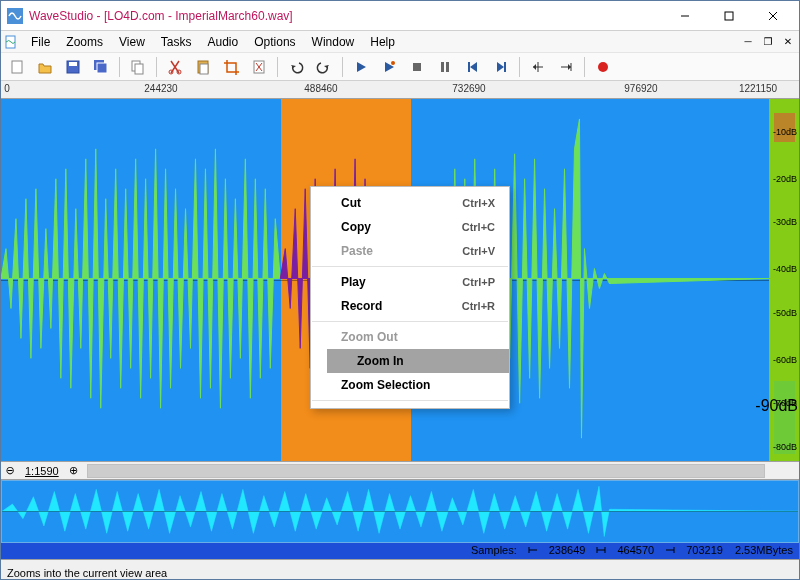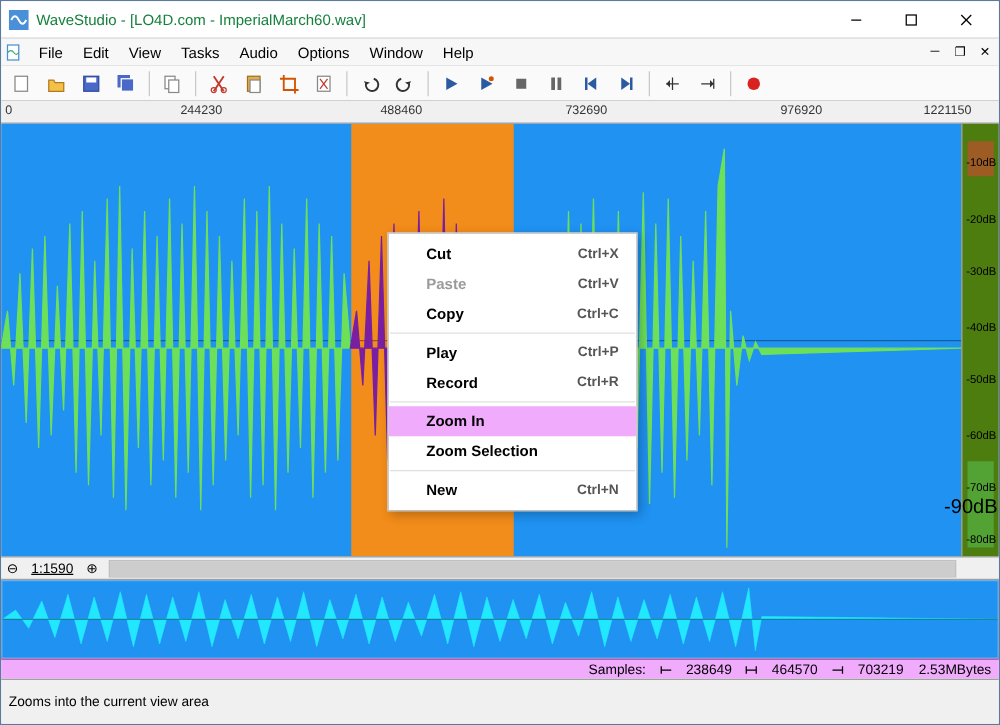--- a/index.html
+++ b/index.html
@@ -3,21 +3,21 @@
 <meta charset="utf-8">
 <style>
 * { box-sizing: border-box; margin: 0; padding: 0; font-family: "Segoe UI", Tahoma, sans-serif; }
 html, body { width: 800px; height: 580px; overflow: hidden; background: #fff; }
 
 .window { width: 800px; height: 580px; border: 1px solid #5a7aa0; display: flex; flex-direction: column; background: #fff; }
 
 
 .titlebar { height: 30px; display: flex; align-items: center; padding: 0 4px 0 6px; background: #fff; border-bottom: 1px solid #d0d0d0; }
 .titlebar .app-icon { width: 16px; height: 16px; margin-right: 6px; }
-.titlebar .title { font-size: 12px; color: #15803d; flex: 1; }
+.titlebar .title { font-size: 12px; color: #be185d; flex: 1; }
 .win-btn { width: 44px; height: 28px; display: flex; align-items: center; justify-content: center; font-size: 10px; color: #000; }
 
 
 .menubar { height: 22px; display: flex; align-items: center; padding: 0 2px; border-bottom: 1px solid #e5e5e5; background: #f7f7f7; }
 .menubar .mdi-ctl { width: 16px; height: 16px; margin-right: 4px; }
 .menubar .menu-item { padding: 2px 8px; font-size: 12px; }
 .menubar .mdi-right { margin-left: auto; display: flex; gap: 2px; }
 .menubar .mdi-right span { width: 18px; text-align: center; font-size: 10px; }
 
 
@@ -30,52 +30,52 @@
 .ruler span { position: absolute; top: 2px; transform: translateX(-50%); }
 
 
 .content { flex: 1; display: flex; position: relative; }
 .wave-main { flex: 1; position: relative; background: #1f92f2; overflow: hidden; font-weight: bold; }
 .selection { position: absolute; top: 0; bottom: 0; background: #f28c1a; }
 .midline { position: absolute; left: 0; right: 0; top: 50%; height: 1px; background: rgba(0,0,0,0.35); }
 .wave-svg { position: absolute; inset: 0; }
 
 
-.db-meter { width: 30px; background: #4d7c0f; border-left: 1px solid #a0a0a0; position: relative; font-size: 9px; }
+.db-meter { width: 30px; background: #84cc16; border-left: 1px solid #a0a0a0; position: relative; font-size: 9px; }
 .db-label { position: absolute; right: 2px; transform: translateY(-50%); }
 .db-fill-red { position: absolute; left: 4px; right: 4px; background: rgba(240, 60, 60, 0.5); }
 .db-fill-green { position: absolute; left: 4px; right: 4px; background: rgba(90, 200, 90, 0.5); }
 
 
 .zoom-row { height: 18px; display: flex; align-items: center; border-top: 1px solid #a0a0a0; background: #f0f0f0; font-size: 11px; }
 .zoom-btn { width: 18px; text-align: center; }
 .zoom-label { padding: 0 6px; text-decoration: underline; }
 .hscroll { flex: 1; height: 14px; background: #e6e6e6; border: 1px solid #c0c0c0; margin: 0 4px; position: relative; }
 .hscroll .thumb { position: absolute; left: 0; top: 0; bottom: 0; right: 0; background: #cdcdcd; }
 .db-meter-bottom { width: 30px; border-left: 1px solid #a0a0a0; }
 
 
 .overview-row { height: 60px; display: flex; border-top: 1px solid #a0a0a0; flex-direction: column; }
 .overview { flex: 1; background: #1f92f2; position: relative; border: 1px solid #6aaee8; }
 .overview .midline { top: 50%; }
 .db-meter-ov { width: 30px; background: #f0f0f0; border-left: 1px solid #a0a0a0; }
 
 
-.info-bar { height: 20px; border-top: 5px solid #ec4899; display: flex; align-items: center; font-size: 11px; padding: 0 6px; background: #f0abfc; justify-content: flex-end; gap: 12px; }
+.info-bar { height: 20px; border-top: 1px solid #ec4899; display: flex; align-items: center; font-size: 11px; padding: 0 6px; background: #1d4ed8; justify-content: flex-end; gap: 12px; }
 .info-bar .samples { display: flex; gap: 10px; align-items: center; }
 .info-bar .samples svg { width: 12px; height: 12px; }
 
 
-.status-bar { height: 36px; border-top: 1px solid #a0a0a0; display: flex; align-items: center; font-size: 11px; padding: 0 6px; background: #f0f0f0; }
+.status-bar { height: 20px; border-top: 1px solid #a0a0a0; display: flex; align-items: flex-end; font-size: 11px; padding: 0 6px; background: #f0f0f0; }
 
 
 .ctx-menu { position: absolute; left: 309px; top: 87px; width: 200px; background: #fff; border: 1px solid #bcbcbc; box-shadow: 3px 3px 8px rgba(0,0,0,0.25); font-size: 12px; padding: 4px 0; z-index: 100; }
 .ctx-item { display: flex; padding: 5px 14px 5px 30px; align-items: center; justify-content: space-between; }
 .ctx-item.disabled { color: #9a9a9a; }
-.ctx-item.hover { background: #f0abfc; }
+.ctx-item.hover { background: #a3a3a3; margin-left: 16px; }
 .ctx-sep { height: 1px; background: #e0e0e0; margin: 3px 1px; }
 .ctx-short { color: #555; font-size: 11px; text-align: right; }
 
 svg { display: block; }
 </style>
 </head>
 <body>
 
 <div class="window">
 
@@ -106,21 +106,21 @@
   </div>
 
   <div class="menubar">
     <span class="mdi-ctl">
       <svg width="16" height="16">
           <rect x="3" y="2" width="9" height="12" fill="#fff" stroke="#4a90d9"></rect>
           <path d="M3 8 Q6 5 8 8 T12 8" stroke="#3a7" fill="none"></path>
         </svg>
     </span>
     <span class="menu-item">File</span>
-    <span class="menu-item">Edit</span>
+    <span class="menu-item">Zooms</span>
     <span class="menu-item">View</span>
     <span class="menu-item">Tasks</span>
     <span class="menu-item">Audio</span>
     <span class="menu-item">Options</span>
     <span class="menu-item">Window</span>
     <span class="menu-item">Help</span>
     <div class="mdi-right">
       <span>─</span>
       <span>❐</span>
       <span>✕</span>
@@ -277,49 +277,48 @@
         <g fill="#7a1fa2" stroke="#7a1fa2">
         <path d="M280 180 L285 150 L290 210 L295 110 L300 250 L305 90 L310 270 L315 80 L320 280 L325 100 L330 260 L335 70 L340 290 L345 90 L350 270 L355 60 L360 300 L365 80 L370 280 L375 100 L380 260 L385 120 L390 240 L395 140 L400 220 L405 160 L410 180 Z"></path>
         </g>
       </svg>
 
       <div class="ctx-menu">
         <div class="ctx-item">
             <span>Cut</span>
             <span class="ctx-short">Ctrl+X</span>
           </div>
+        <div class="ctx-item">
+            <span>Copy</span>
+            <span class="ctx-short">Ctrl+C</span>
+          </div>
         <div class="ctx-item disabled">
             <span>Paste</span>
             <span class="ctx-short">Ctrl+V</span>
           </div>
-        <div class="ctx-item">
-            <span>Copy</span>
-            <span class="ctx-short">Ctrl+C</span>
-          </div>
         <div class="ctx-sep"></div>
         <div class="ctx-item">
             <span>Play</span>
             <span class="ctx-short">Ctrl+P</span>
           </div>
         <div class="ctx-item">
             <span>Record</span>
             <span class="ctx-short">Ctrl+R</span>
           </div>
         <div class="ctx-sep"></div>
+        <div class="ctx-item disabled">
+            <span>Zoom Out</span>
+          </div>
         <div class="ctx-item hover">
             <span>Zoom In</span>
           </div>
         <div class="ctx-item">
             <span>Zoom Selection</span>
           </div>
         <div class="ctx-sep"></div>
-        <div class="ctx-item">
-            <span>New</span>
-            <span class="ctx-short">Ctrl+N</span>
-          </div>
       </div>
     </div>
 
     <div class="db-meter">
       <div class="db-fill-red" style="top:4%;height:8%"></div>
       <div class="db-fill-green" style="top:78%;height:20%"></div>
       <span class="db-label" style="top:9%">-10dB</span>
       <span class="db-label" style="top:22%">-20dB</span>
       <span class="db-label" style="top:34%">-30dB</span>
       <span class="db-label" style="top:47%">-40dB</span>

